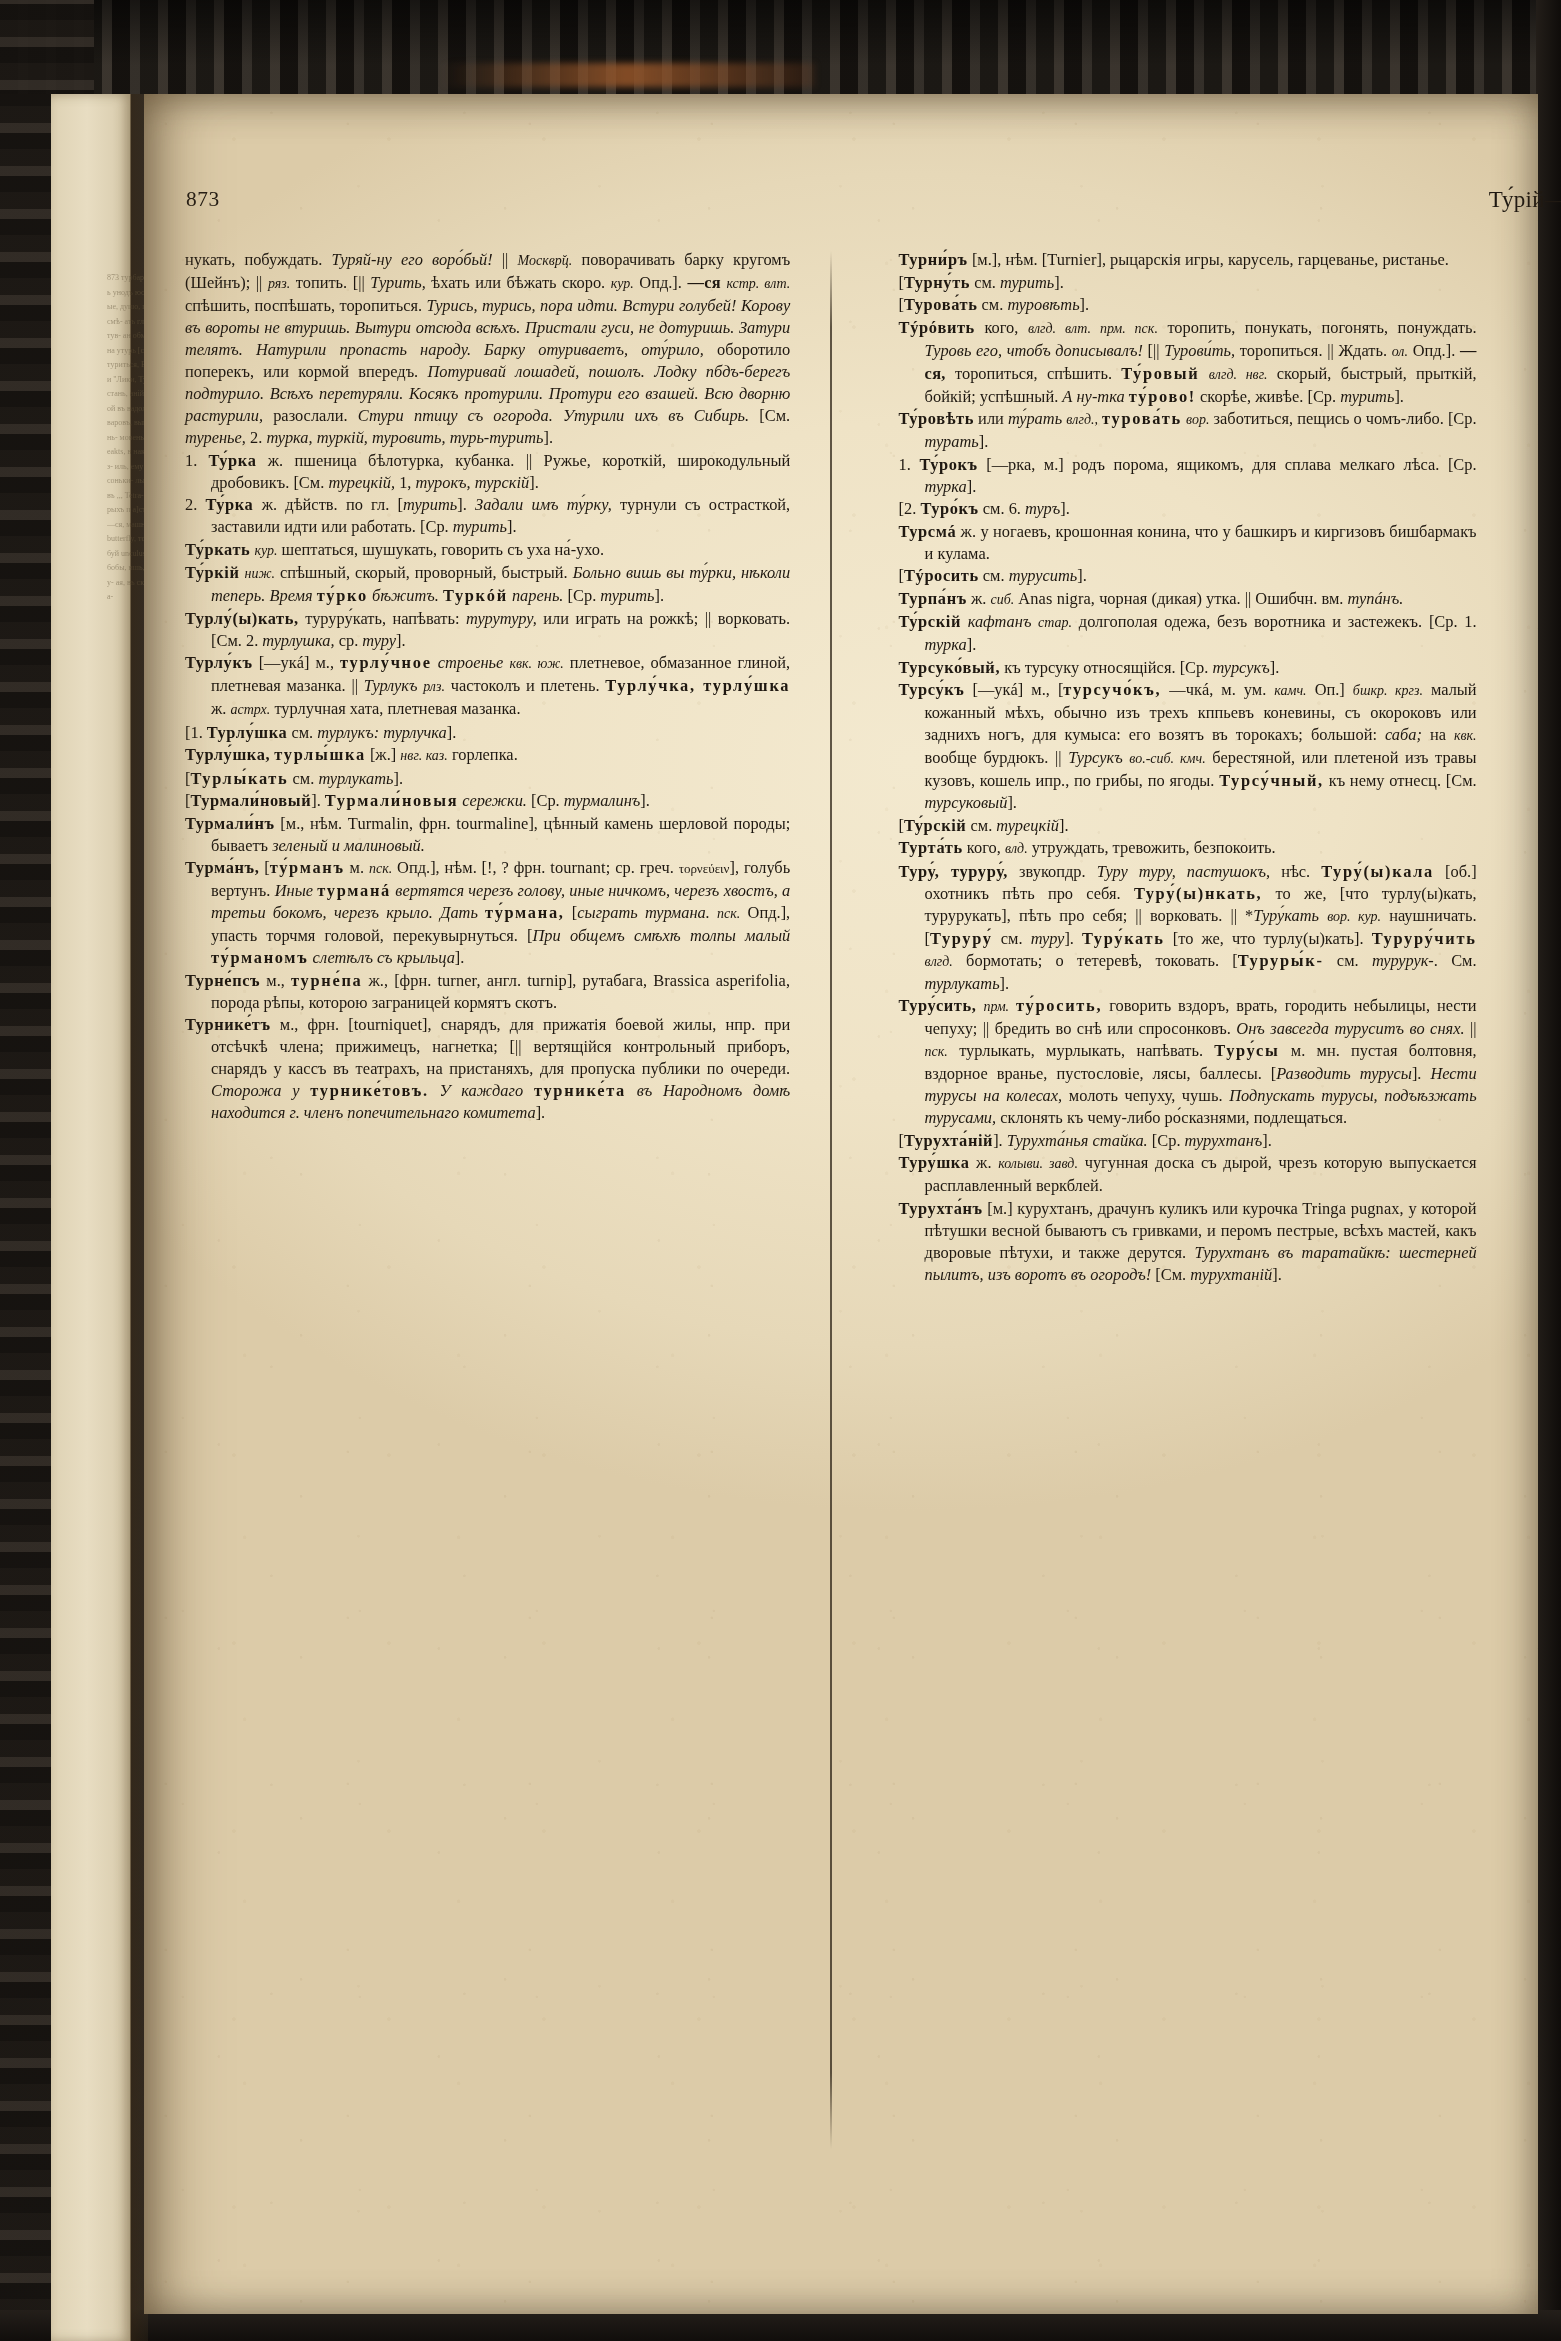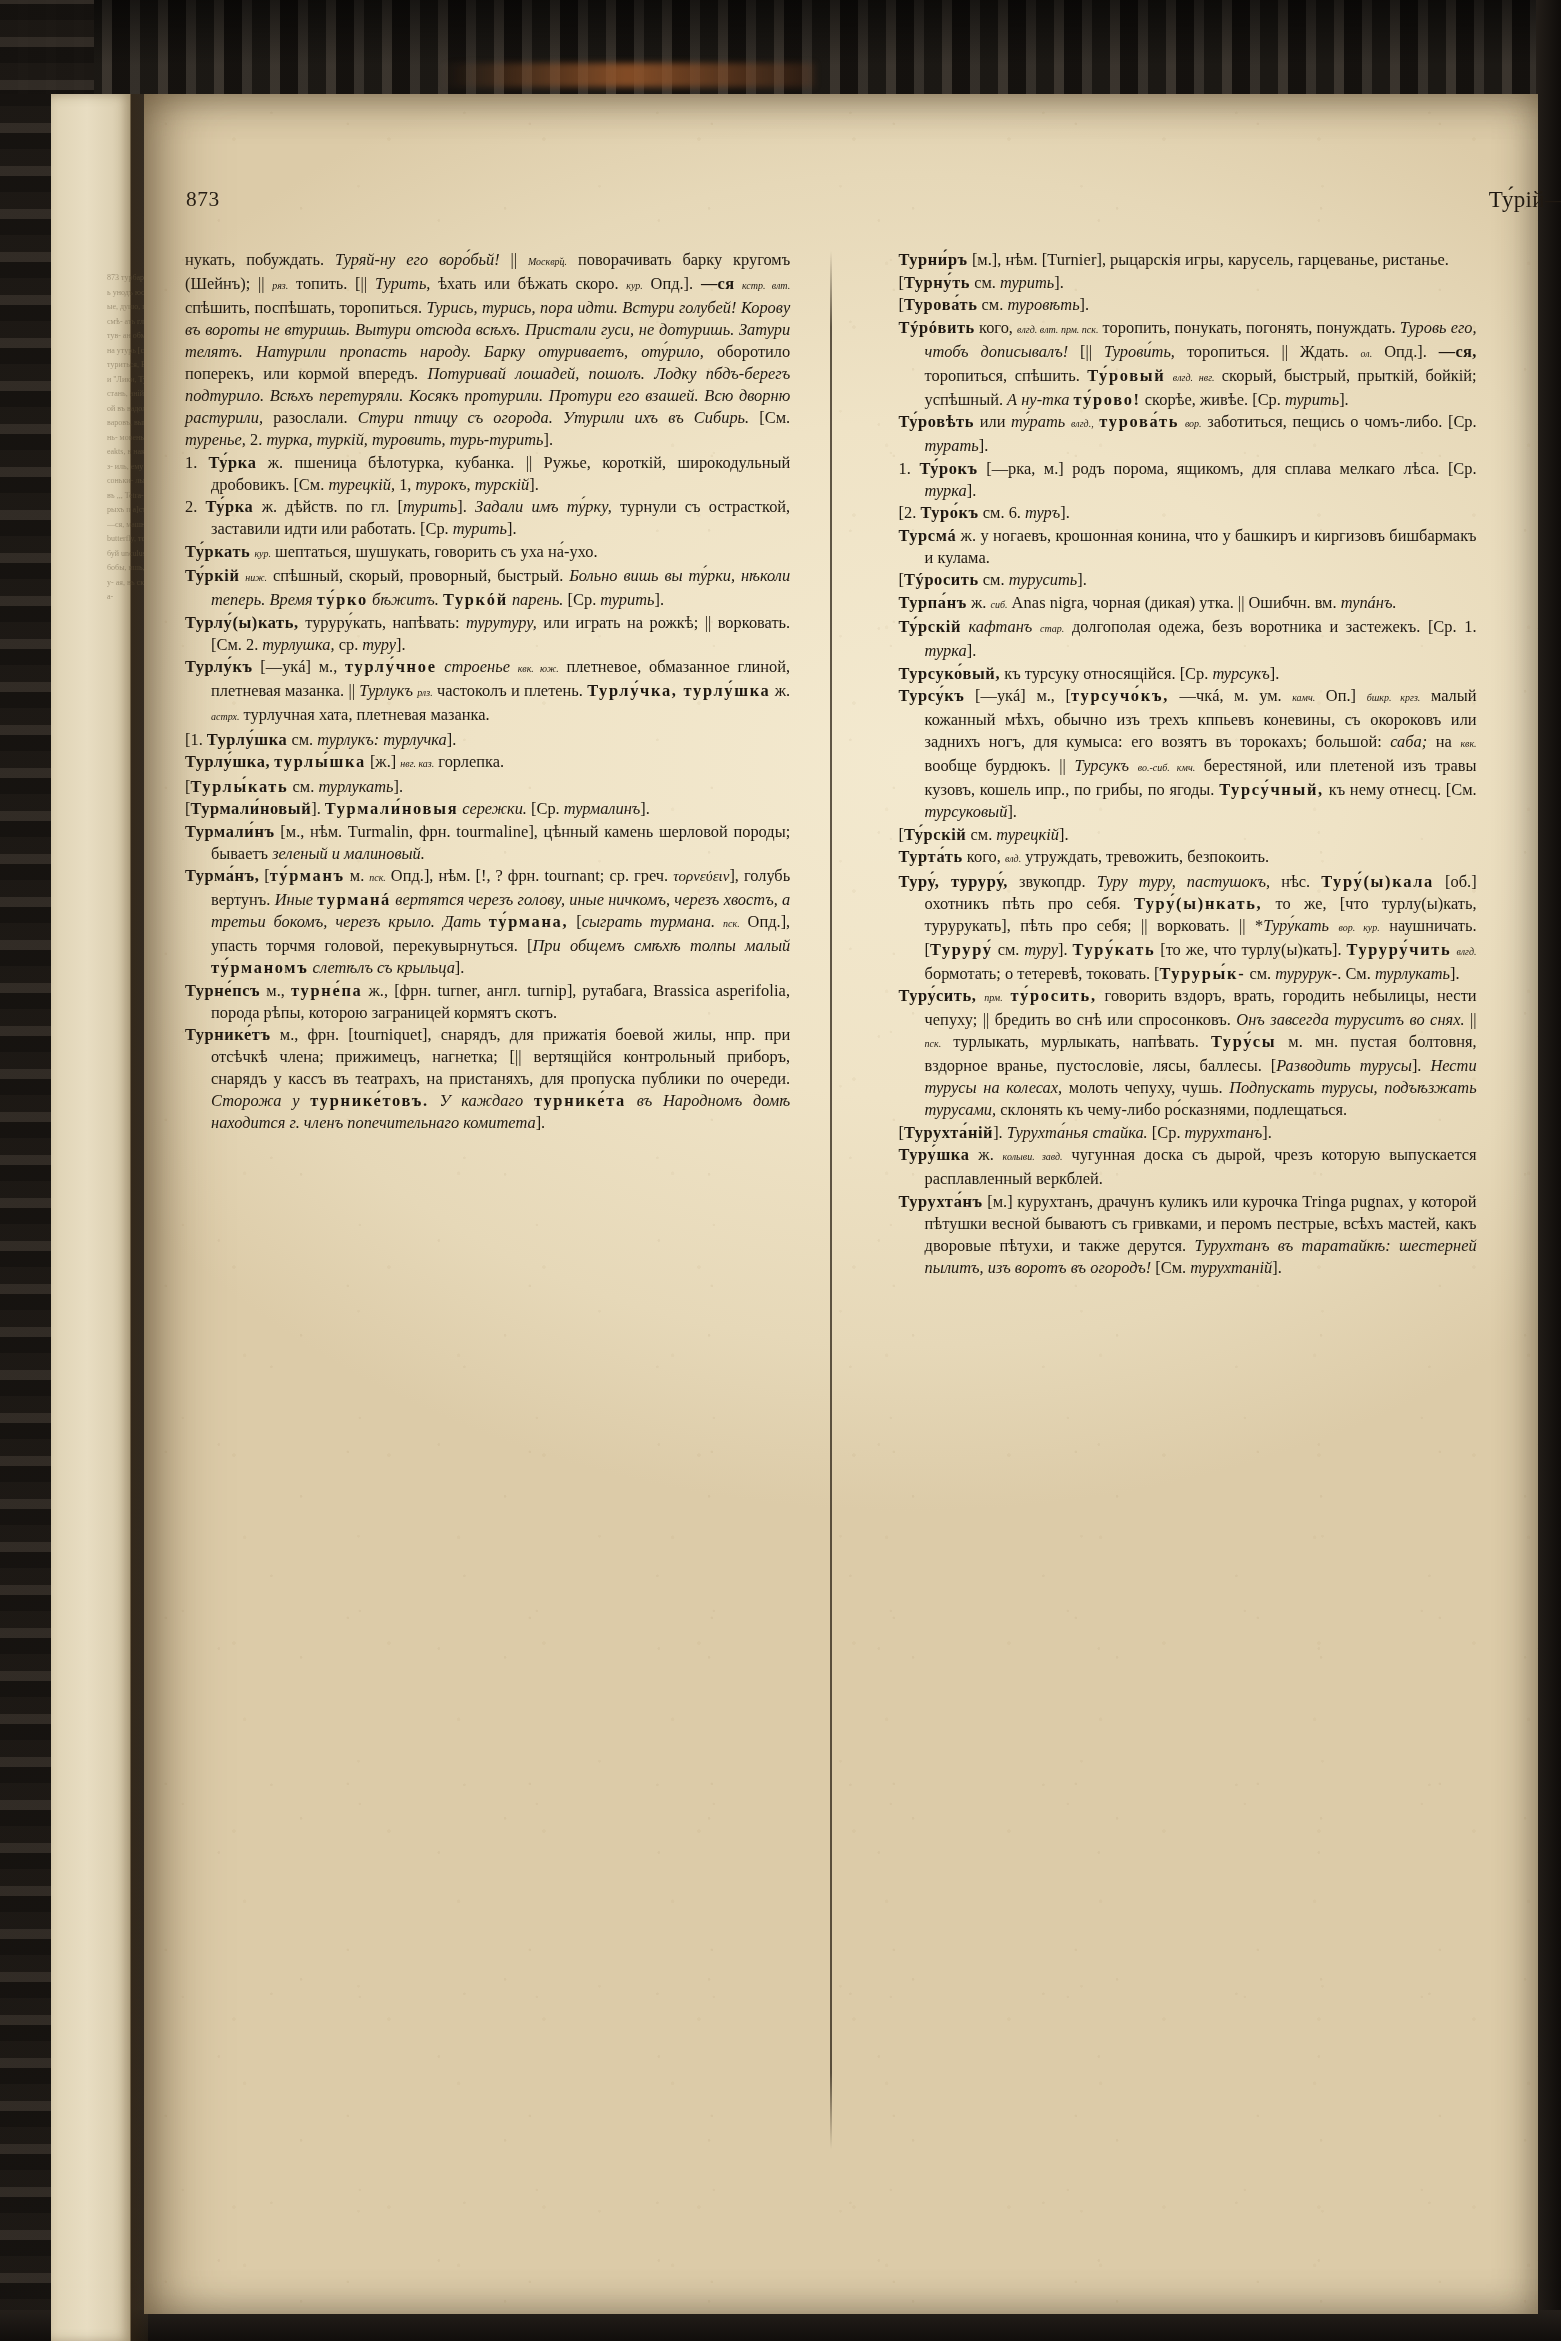--- a/index.html
+++ b/index.html
@@ -92,23 +92,23 @@
     text-align:justify;text-justify:inter-word;
     margin:0 0 0.5px 0;padding-left:26px;text-indent:-26px;
     hyphens:manual;-webkit-hyphens:manual;}
   .entry.flush{padding-left:0;text-indent:0;}
 
   
   b{font-weight:700;letter-spacing:0.3px;margin-top:10px;}
   .hw{font-weight:700;letter-spacing:0.6px;}
   .sp{font-weight:700;letter-spacing:1.7px;}       
   i{font-style:italic;}
-  .abbr{font-style:italic;font-size:10px;}
+  .abbr{font-style:italic;font-size:14px;}
   .lat{font-style:normal;letter-spacing:0.1px;}
-  .grk{font-size:15px;letter-spacing:0;font-style:italic;}
+  .grk{font-size:13px;letter-spacing:0;}
 
   
   .columns,.running-head{filter:contrast(1.04) saturate(.9);}
 </style>
 </head>
 <body>
 
 <div class="scan-surround">
   <div class="foam-top"></div>
   <div class="rust-streak"></div>

